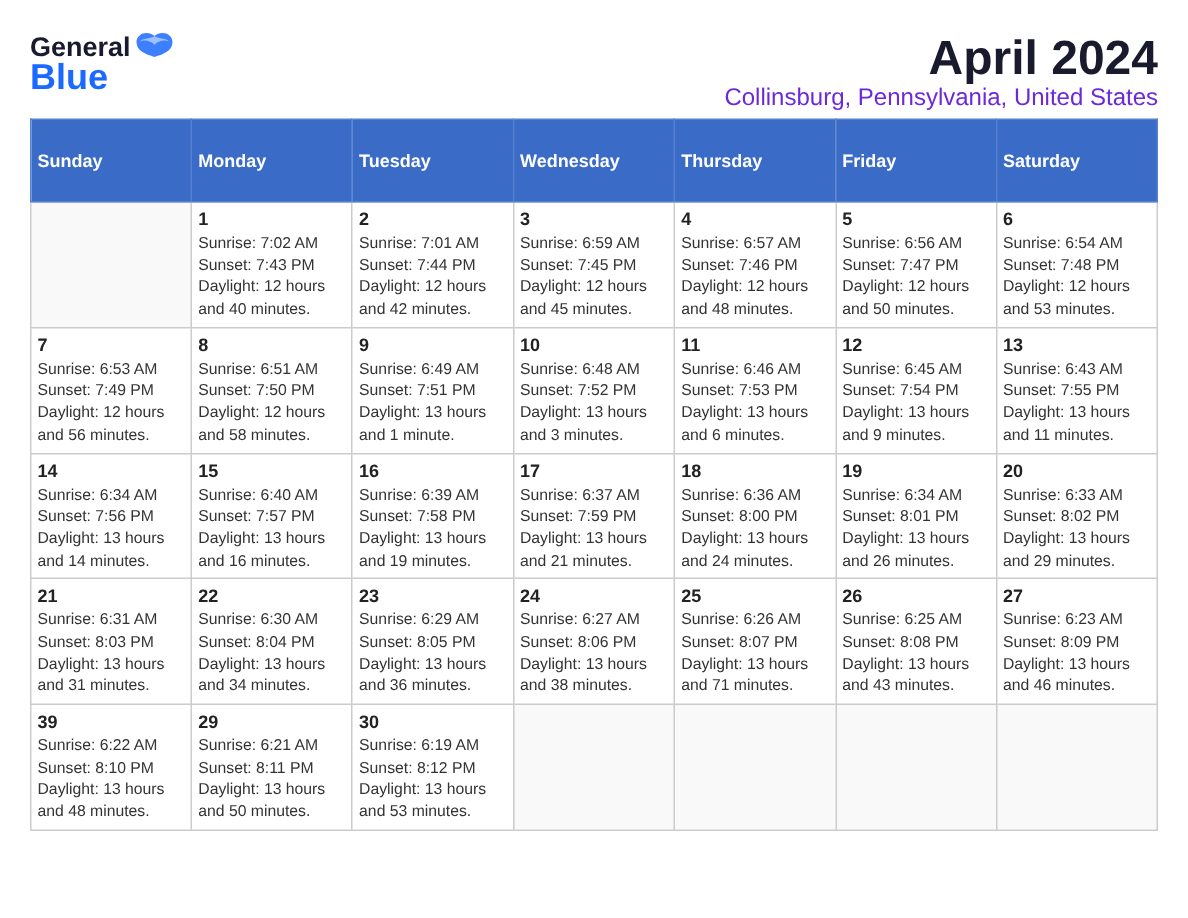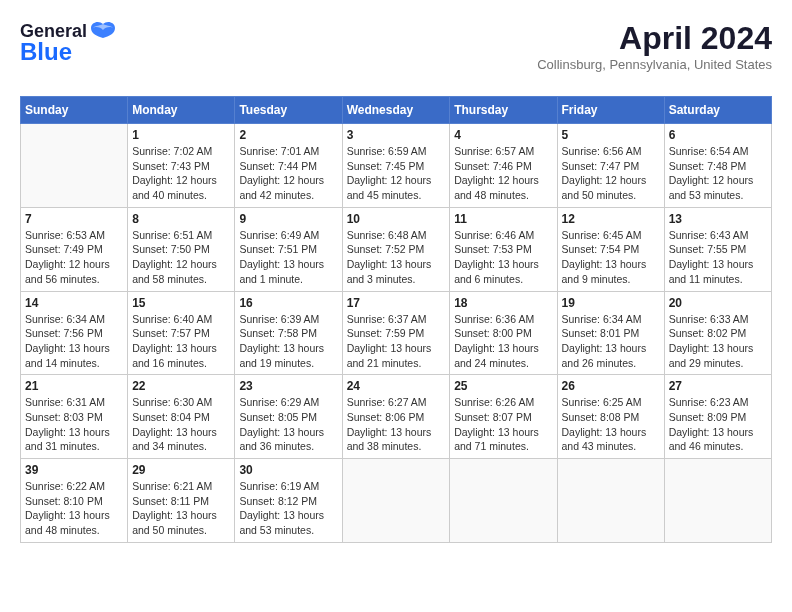--- a/index.html
+++ b/index.html
@@ -7,52 +7,52 @@
       font-family: Arial, sans-serif;
       background: #fff;
       width: 792px;
       min-height: 612px;
       padding: 20px;
     }
     .header {
       display: flex;
       justify-content: space-between;
       align-items: flex-start;
-      margin-bottom: 24px;
+      margin-bottom: 4px;
     }
     .logo {
       display: flex;
       flex-direction: column;
       align-items: flex-start;
     }
     .logo-row {
       display: flex;
       align-items: center;
     }
     .title-block {
       text-align: right;
     }
     .month-year {
       font-size: 32px;
       font-weight: bold;
       color: #1a1a2e;
     }
     .location {
-      font-size: 13px;
-      color: #737373;
+      font-size: 16px;
+      color: #6d28d9;
     }
     .calendar {
       width: 100%;
       border-collapse: collapse;
       font-size: 10.5px;
     }
     .calendar th {
       background: #3a6bc7;
       color: #fff;
-      padding: 6px 4px;
+      padding: 20px 4px;
       text-align: left;
       font-size: 12px;
       font-weight: bold;
       border: 1px solid #5580d0;
     }
     .calendar td {
       border: 1px solid #ccc;
       vertical-align: top;
       padding: 4px;
       width: 108px;

